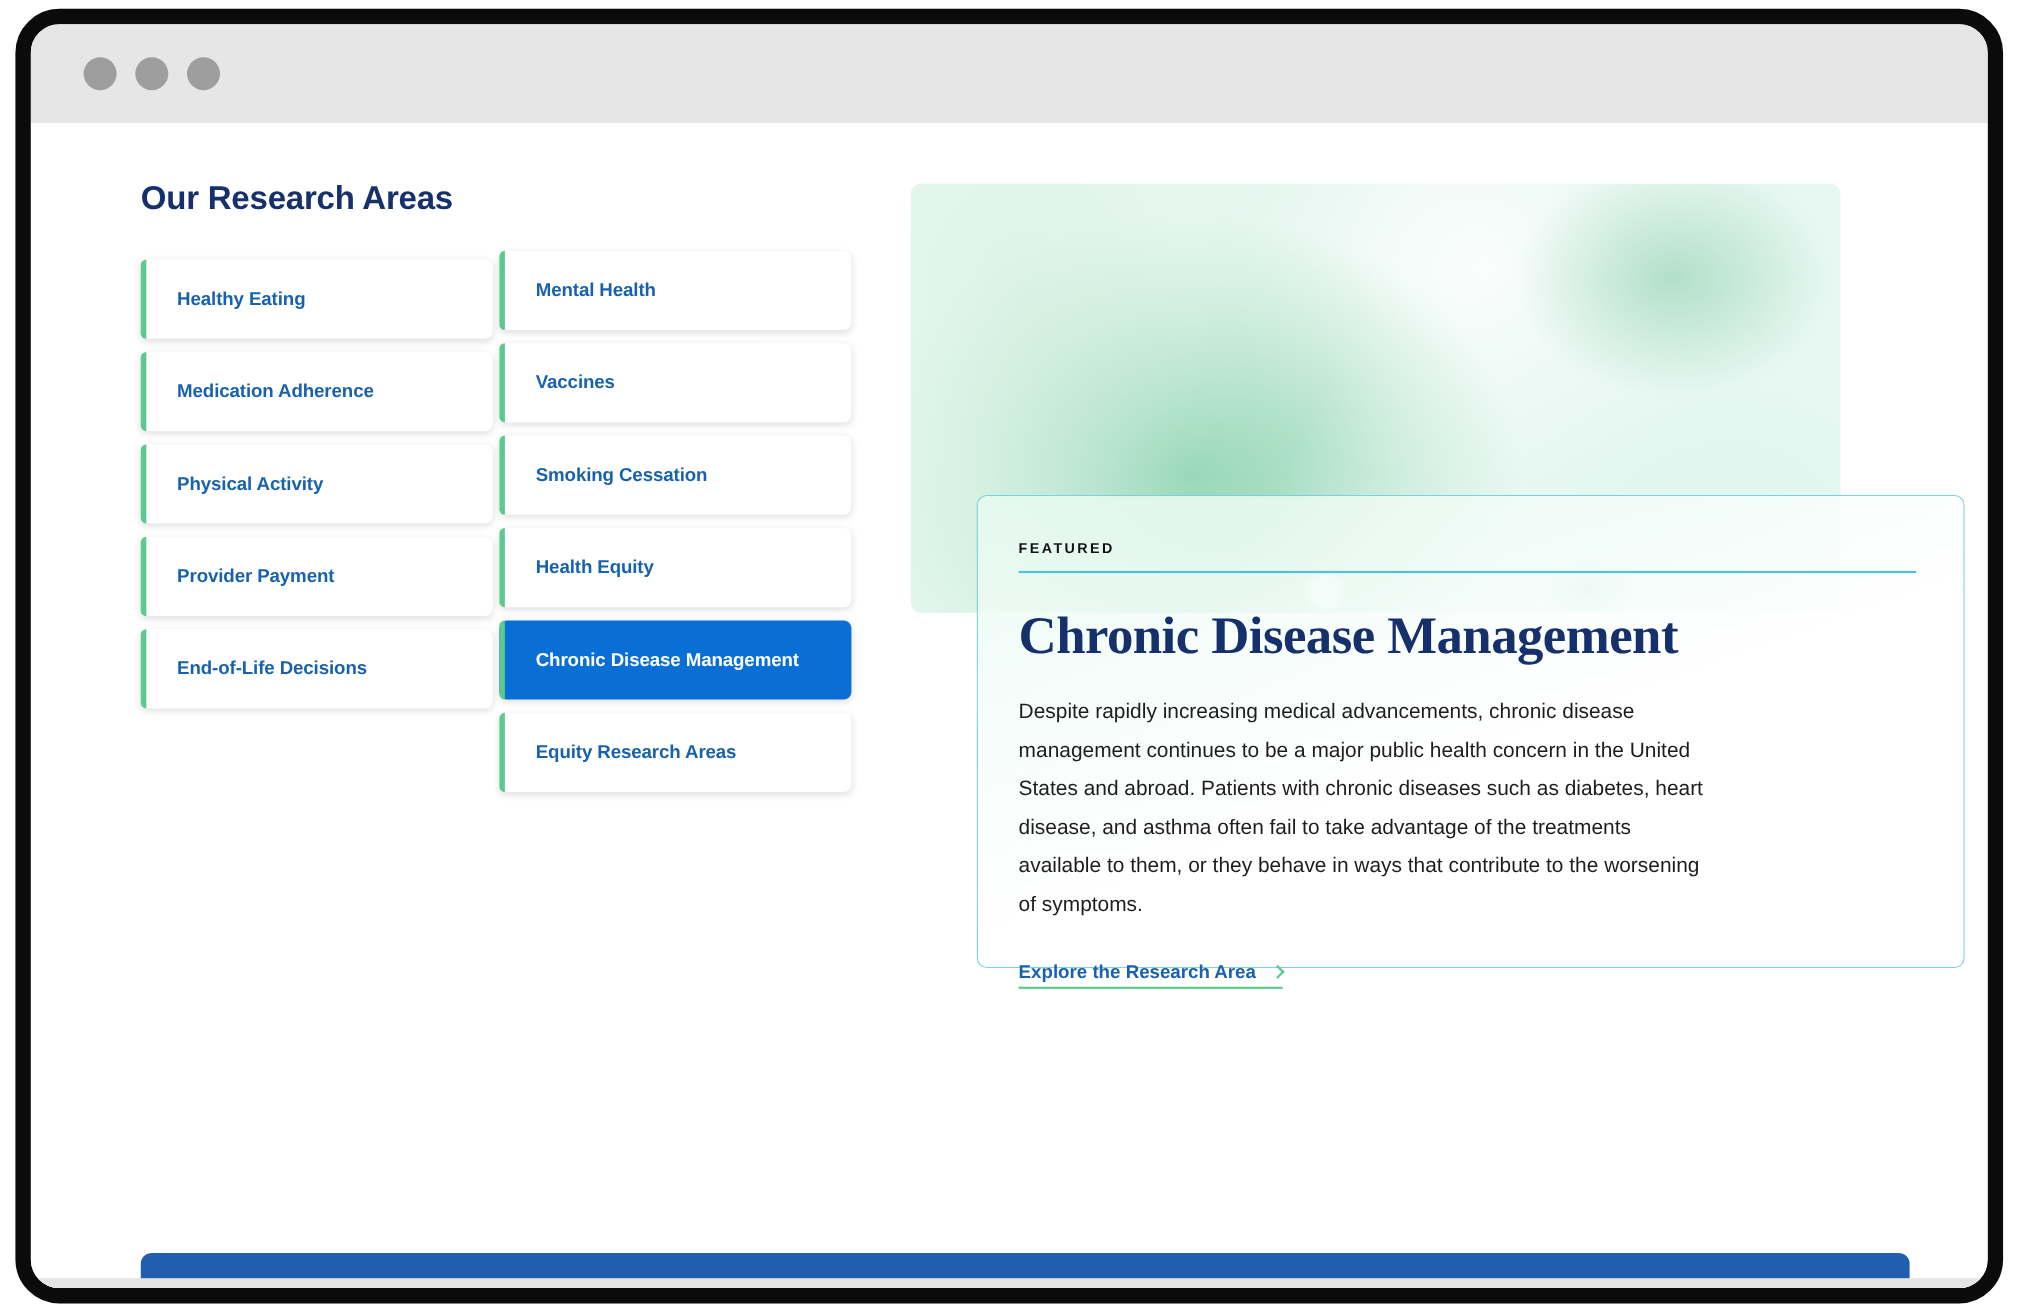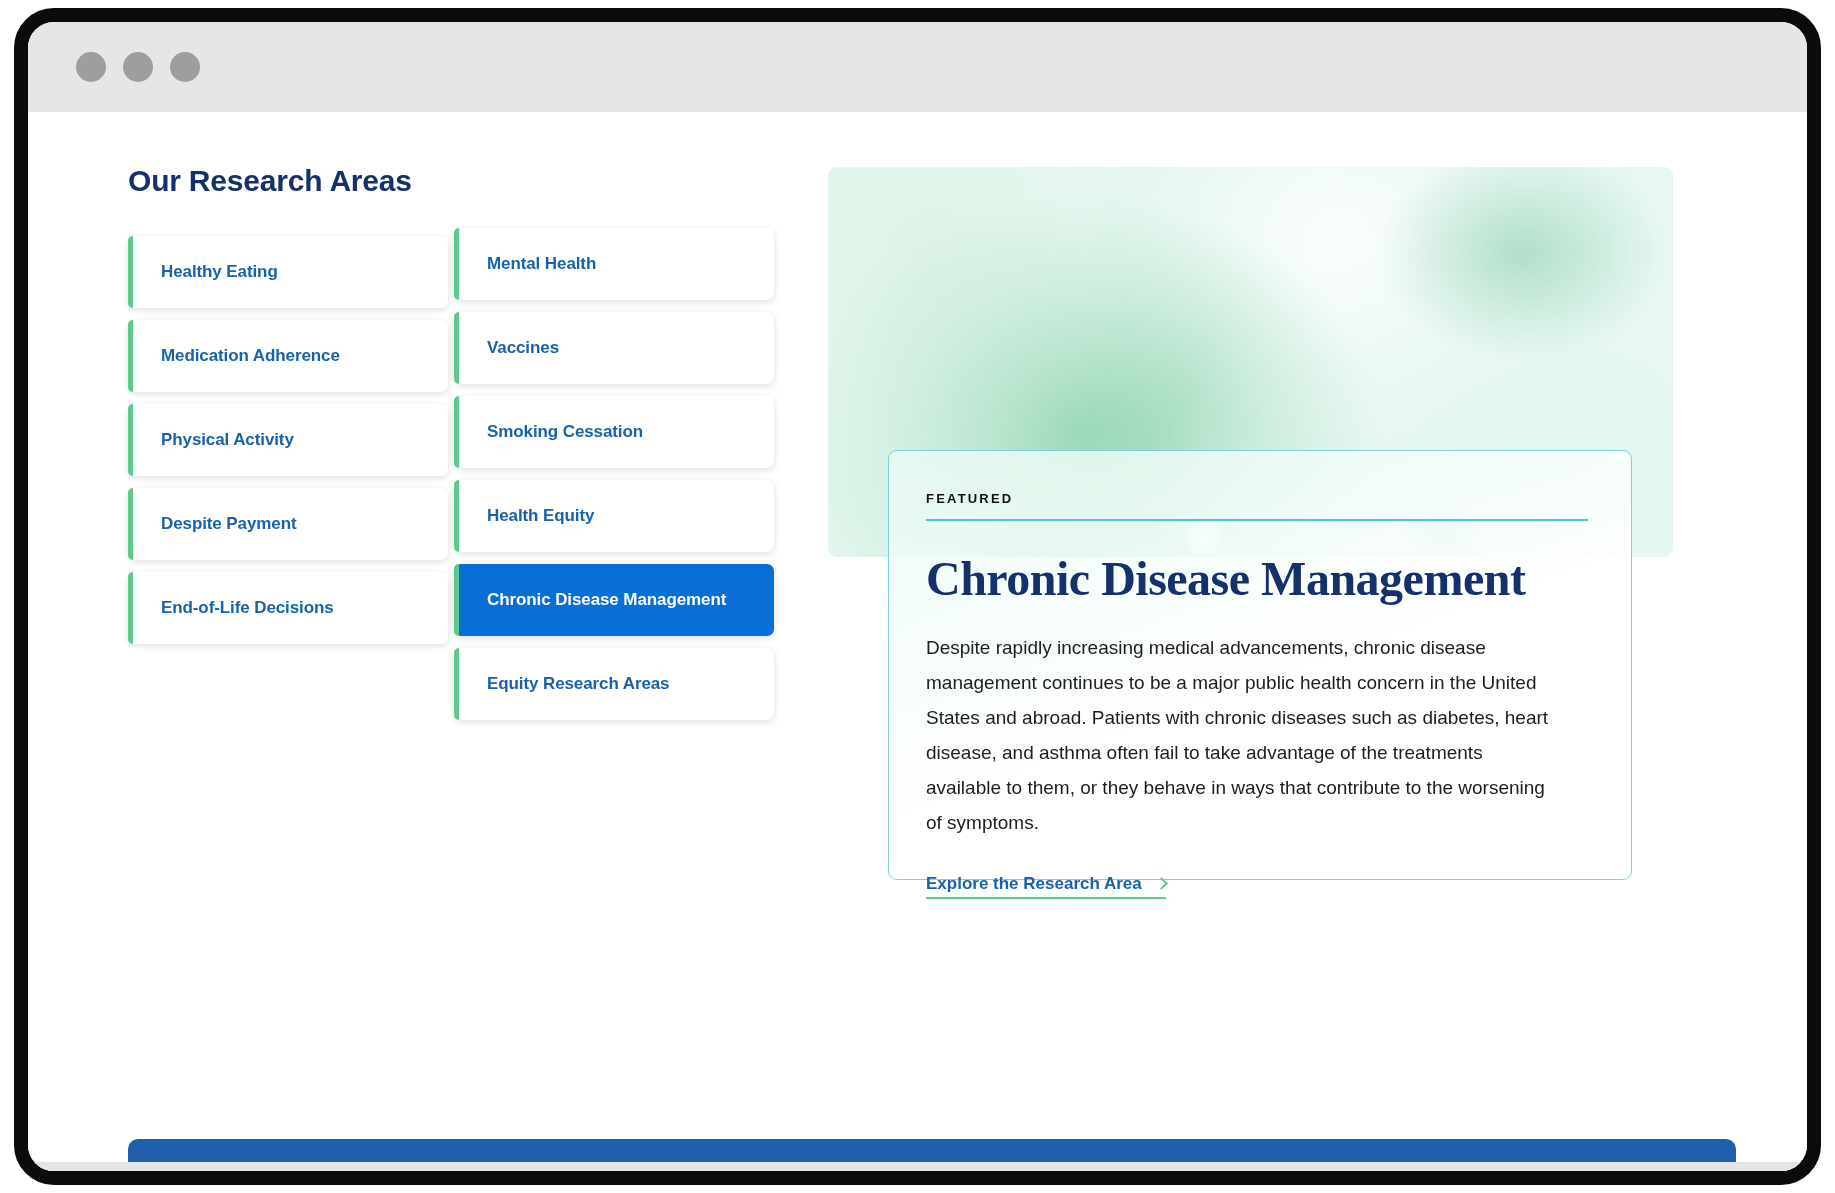--- a/index.html
+++ b/index.html
@@ -136,21 +136,21 @@
   .ph3 {
     background:
       radial-gradient(circle 26px at 44.5% 95%, rgba(255,255,255,0.98) 0%, rgba(255,255,255,0.70) 55%, rgba(255,255,255,0) 75%),
       radial-gradient(ellipse 60px 42px at 73% 95%, rgba(140,206,196,0.55) 0%, rgba(255,255,255,0) 75%);
   }
 
   
   .featured-card {
     position: absolute;
     left: 60px; top: 283px;
-    width: 744px; height: 430px;
+    width: 898px; height: 430px;
     border: 1px solid #7fd0de;
     border-radius: 9px;
     background:
       linear-gradient(160deg, rgba(232,250,242,0.86) 0%, rgba(244,253,249,0.80) 28%, rgba(255,255,255,0.93) 55%, rgba(255,255,255,0.99) 100%);
     padding: 40px 43px 0 37px;
   }
   .featured-eyebrow {
     font-size: 13px;
     font-weight: bold;
     letter-spacing: 2.2px;
@@ -237,21 +237,21 @@
           <div class="card">
             <span class="card-label">Healthy Eating</span>
           </div>
           <div class="card">
             <span class="card-label">Medication Adherence</span>
           </div>
           <div class="card">
             <span class="card-label">Physical Activity</span>
           </div>
           <div class="card">
-            <span class="card-label">Despite Payment</span>
+            <span class="card-label">Provider Payment</span>
           </div>
           <div class="card">
             <span class="card-label">End-of-Life Decisions</span>
           </div>
         </div>
 
         <div class="col right">
           <div class="card">
             <span class="card-label">Mental Health</span>
           </div>

